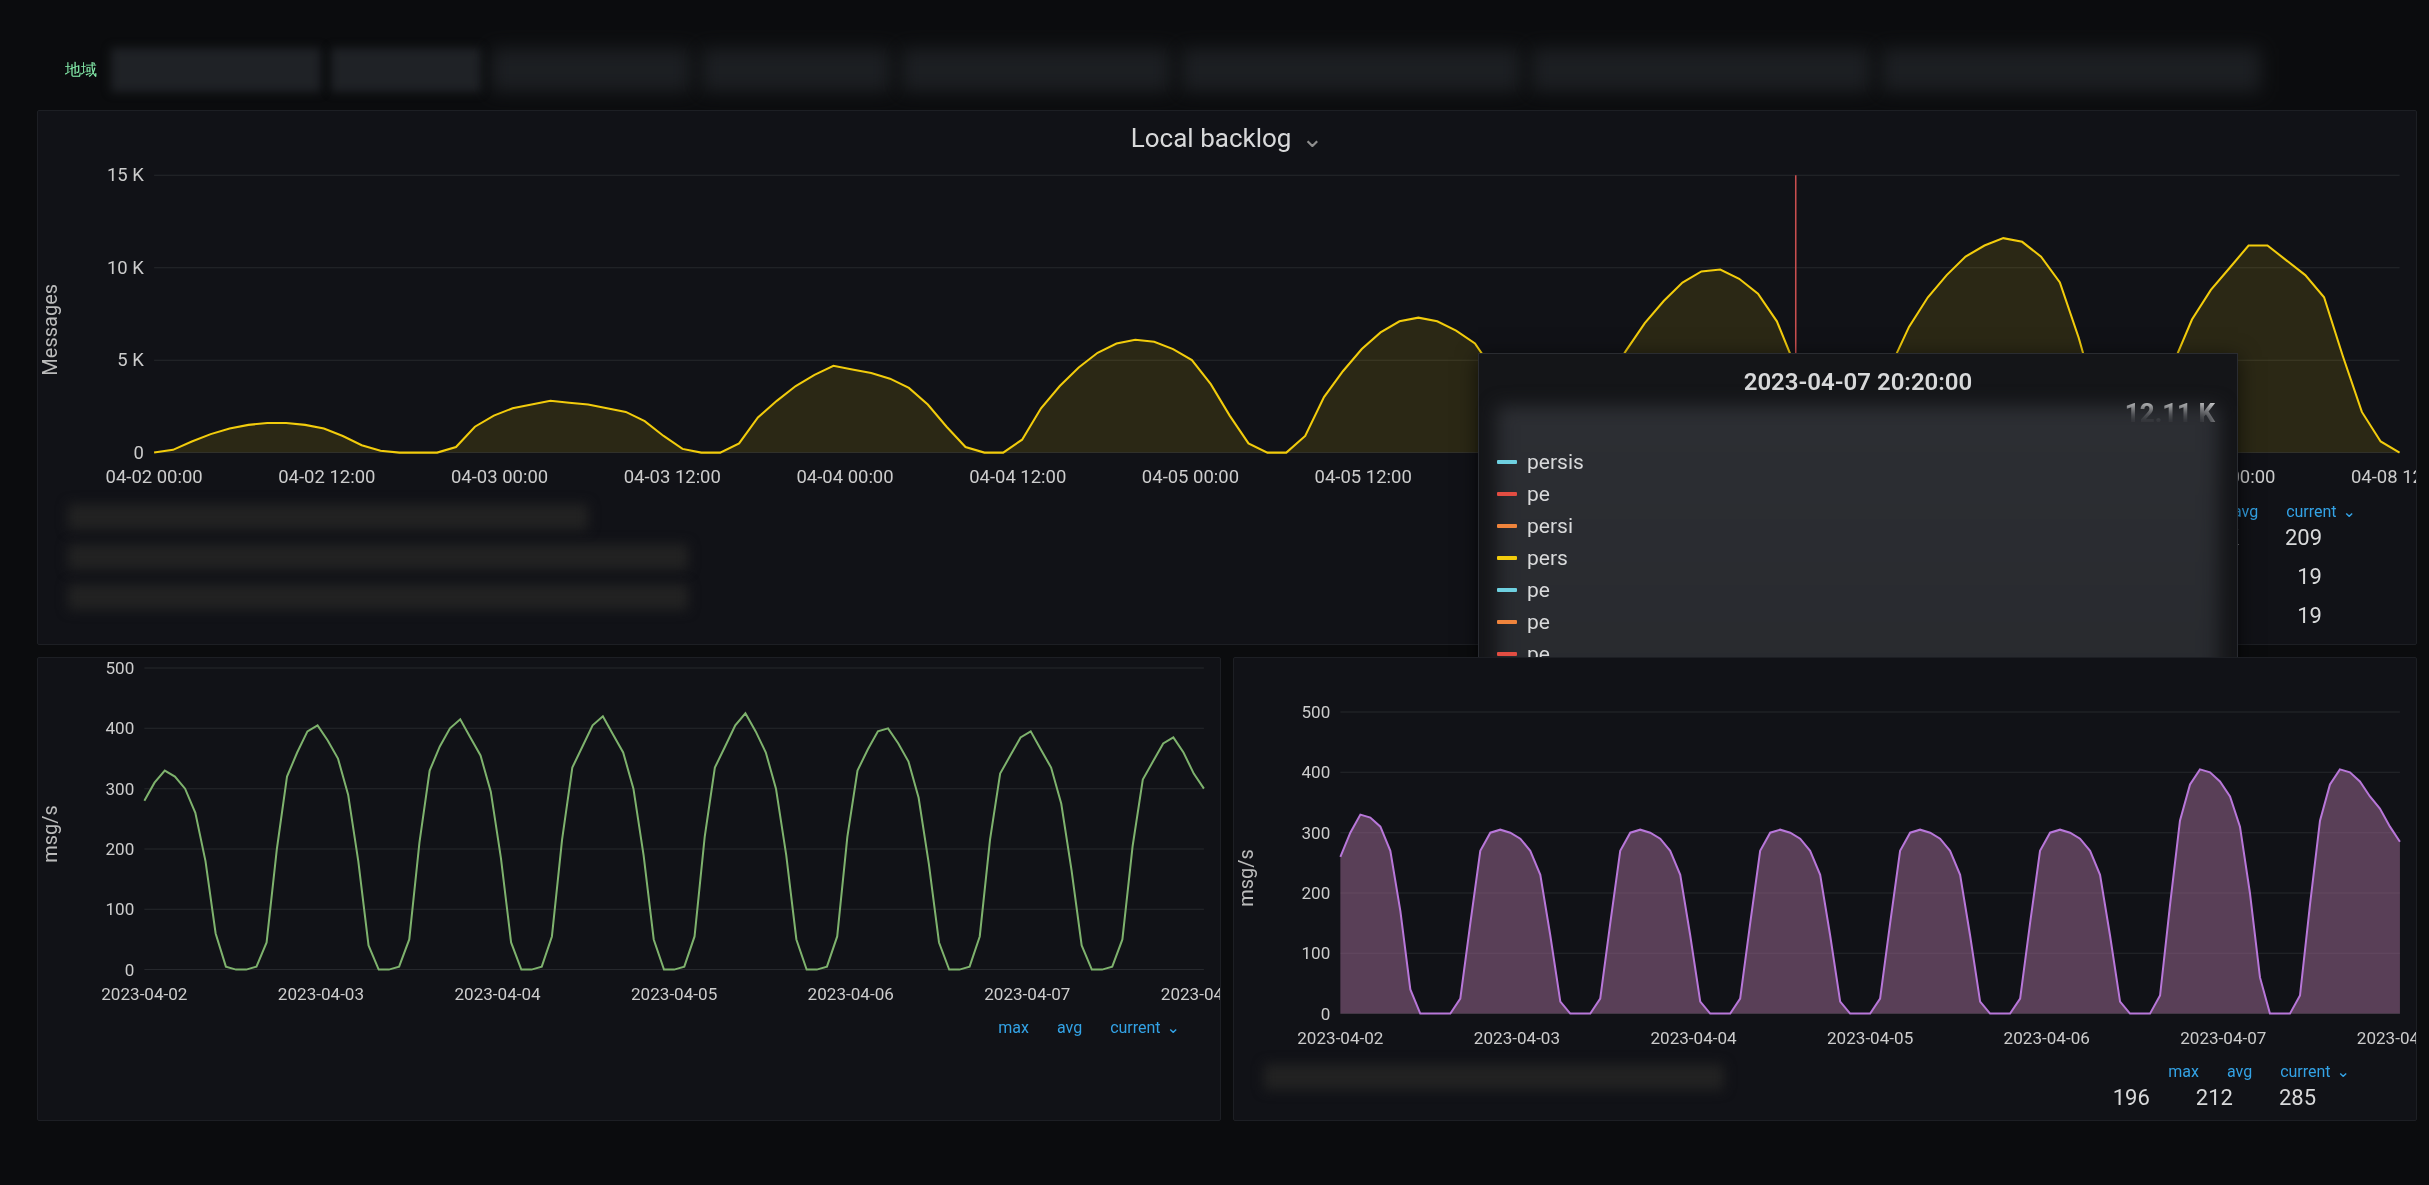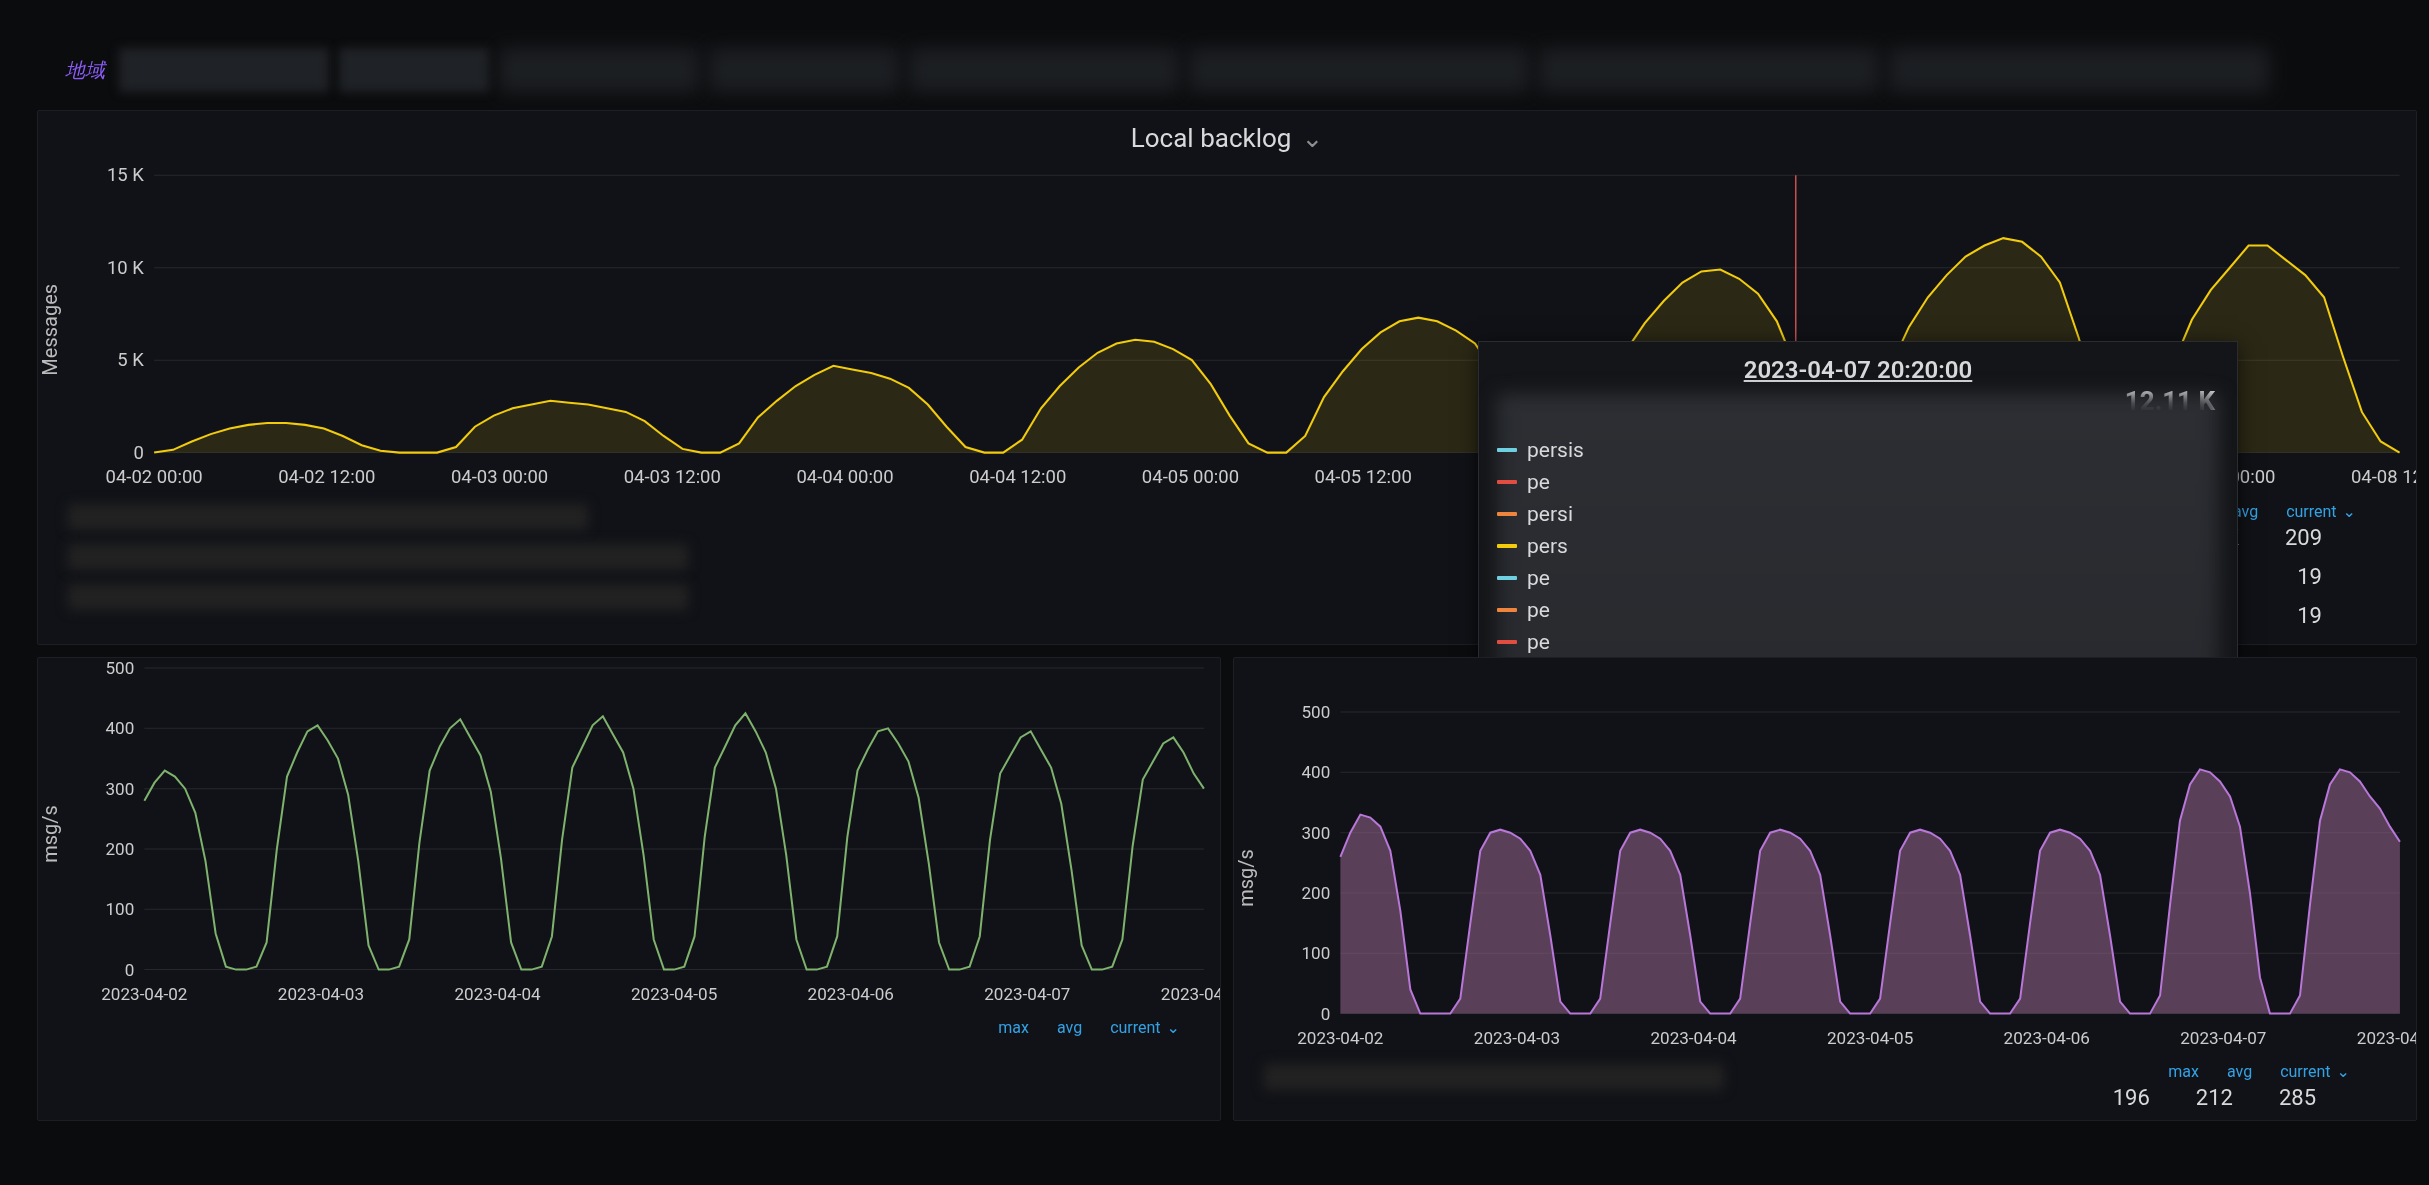--- a/index.html
+++ b/index.html
@@ -1,41 +1,41 @@
 <!DOCTYPE html>
 <html><head>
 <meta charset="utf-8">
 <style>
   * { box-sizing: border-box; margin: 0; padding: 0; }
   html, body { width: 2429px; height: 1185px; background:#0b0c0e; color:#d8d9da; font-family: -apple-system, BlinkMacSystemFont, "Segoe UI", Roboto, Helvetica, Arial, sans-serif; font-size:20px; overflow:hidden; }
   .root { padding: 0 0 0 25px; }
   
   .var-row { display:flex; align-items:center; gap:10px; padding:48px 40px 18px 40px; }
-  .var-label { color:#8b5cf6; font-size:20px; padding-right:4px;font-style:italic; }
+  .var-label { color:#86efac; font-size:16px; padding-right:4px; }
   .var-chip { background:#1f2226; height:44px; border-radius:2px; filter:blur(5px); }
   .var-chip.r { filter:blur(9px) brightness(0.9); }
   
   .panel { background:#111217; border:1px solid #1d1f24; border-radius:2px; margin:0 12px 12px 12px; position:relative; }
   .panel-title { display:flex; justify-content:center; align-items:center; gap:10px; font-size:26px; color:#d8d9da; padding:12px 0; }
   .panel-title .caret { color:#8e8e8e; }
   .chart-row { display:flex; align-items:stretch; }
   .ylabel { writing-mode:vertical-rl; transform:rotate(180deg); text-align:center; font-size:20px; color:#bbb; width:36px; padding:8px 0; }
   .plot-wrap { flex:1 1 auto; position:relative; }
   svg { display:block; width:100%; }
   .series-line { fill:none; stroke-width:2; }
   .legend-row { display:flex; justify-content:flex-end; gap:28px; padding:8px 26px 0 0; font-size:16px; }
   .legend-row .lnk { color:#33a2e5; cursor:pointer; }
   .legend-row .lnk.cur { display:inline-flex; align-items:center; gap:6px; }
   .legend-data { padding:4px 60px 10px 0; display:flex; justify-content:space-between; gap:46px; font-size:22px; color:#d8d9da; }
   
   .blurred-legend { padding:10px 0 18px 30px; display:flex; flex-direction:column; gap:14px; }
   .blurred-legend .row { height:26px; background:#222; width:520px; border-radius:2px; filter:blur(6px); }
   .blurred-legend .row.long { width:620px; }
   
-  .tooltip { position:absolute; top:230px; left:1440px; width:760px; background:#141518; border:1px solid #2a2c31; box-shadow:0 4px 20px rgba(0,0,0,.6); padding:14px 18px 10px 18px; font-size:22px;text-decoration:underline; }
+  .tooltip { position:absolute; top:242px; left:1440px; width:760px; background:#141518; border:1px solid #2a2c31; box-shadow:0 4px 20px rgba(0,0,0,.6); padding:14px 18px 10px 18px; font-size:22px; }
   .tooltip .tt-time { text-align:center; color:#d8d9da; font-weight:600; margin-bottom:10px; font-size:24px; }
   .tooltip .tt-value { position:absolute; right:22px; top:44px; font-weight:700; font-size:26px; color:#fff; }
   .tooltip .tt-body { filter:blur(9px); height:470px; background:linear-gradient(#2c2e33,#25272b); border-radius:2px; margin-top:4px; }
   .tooltip .tt-keys { position:absolute; left:18px; top:96px; display:flex; flex-direction:column; gap:8px; font-size:21px; }
   .tooltip .tt-keys div { display:flex; align-items:center; gap:10px; }
   .tooltip .swatch { width:20px; height:4px; border-radius:1px; display:inline-block; }
   
   .bottom-row { display:flex; gap:12px; margin:0 12px; }
   .bottom-row .panel { flex:1 1 0; margin:0; }
   

